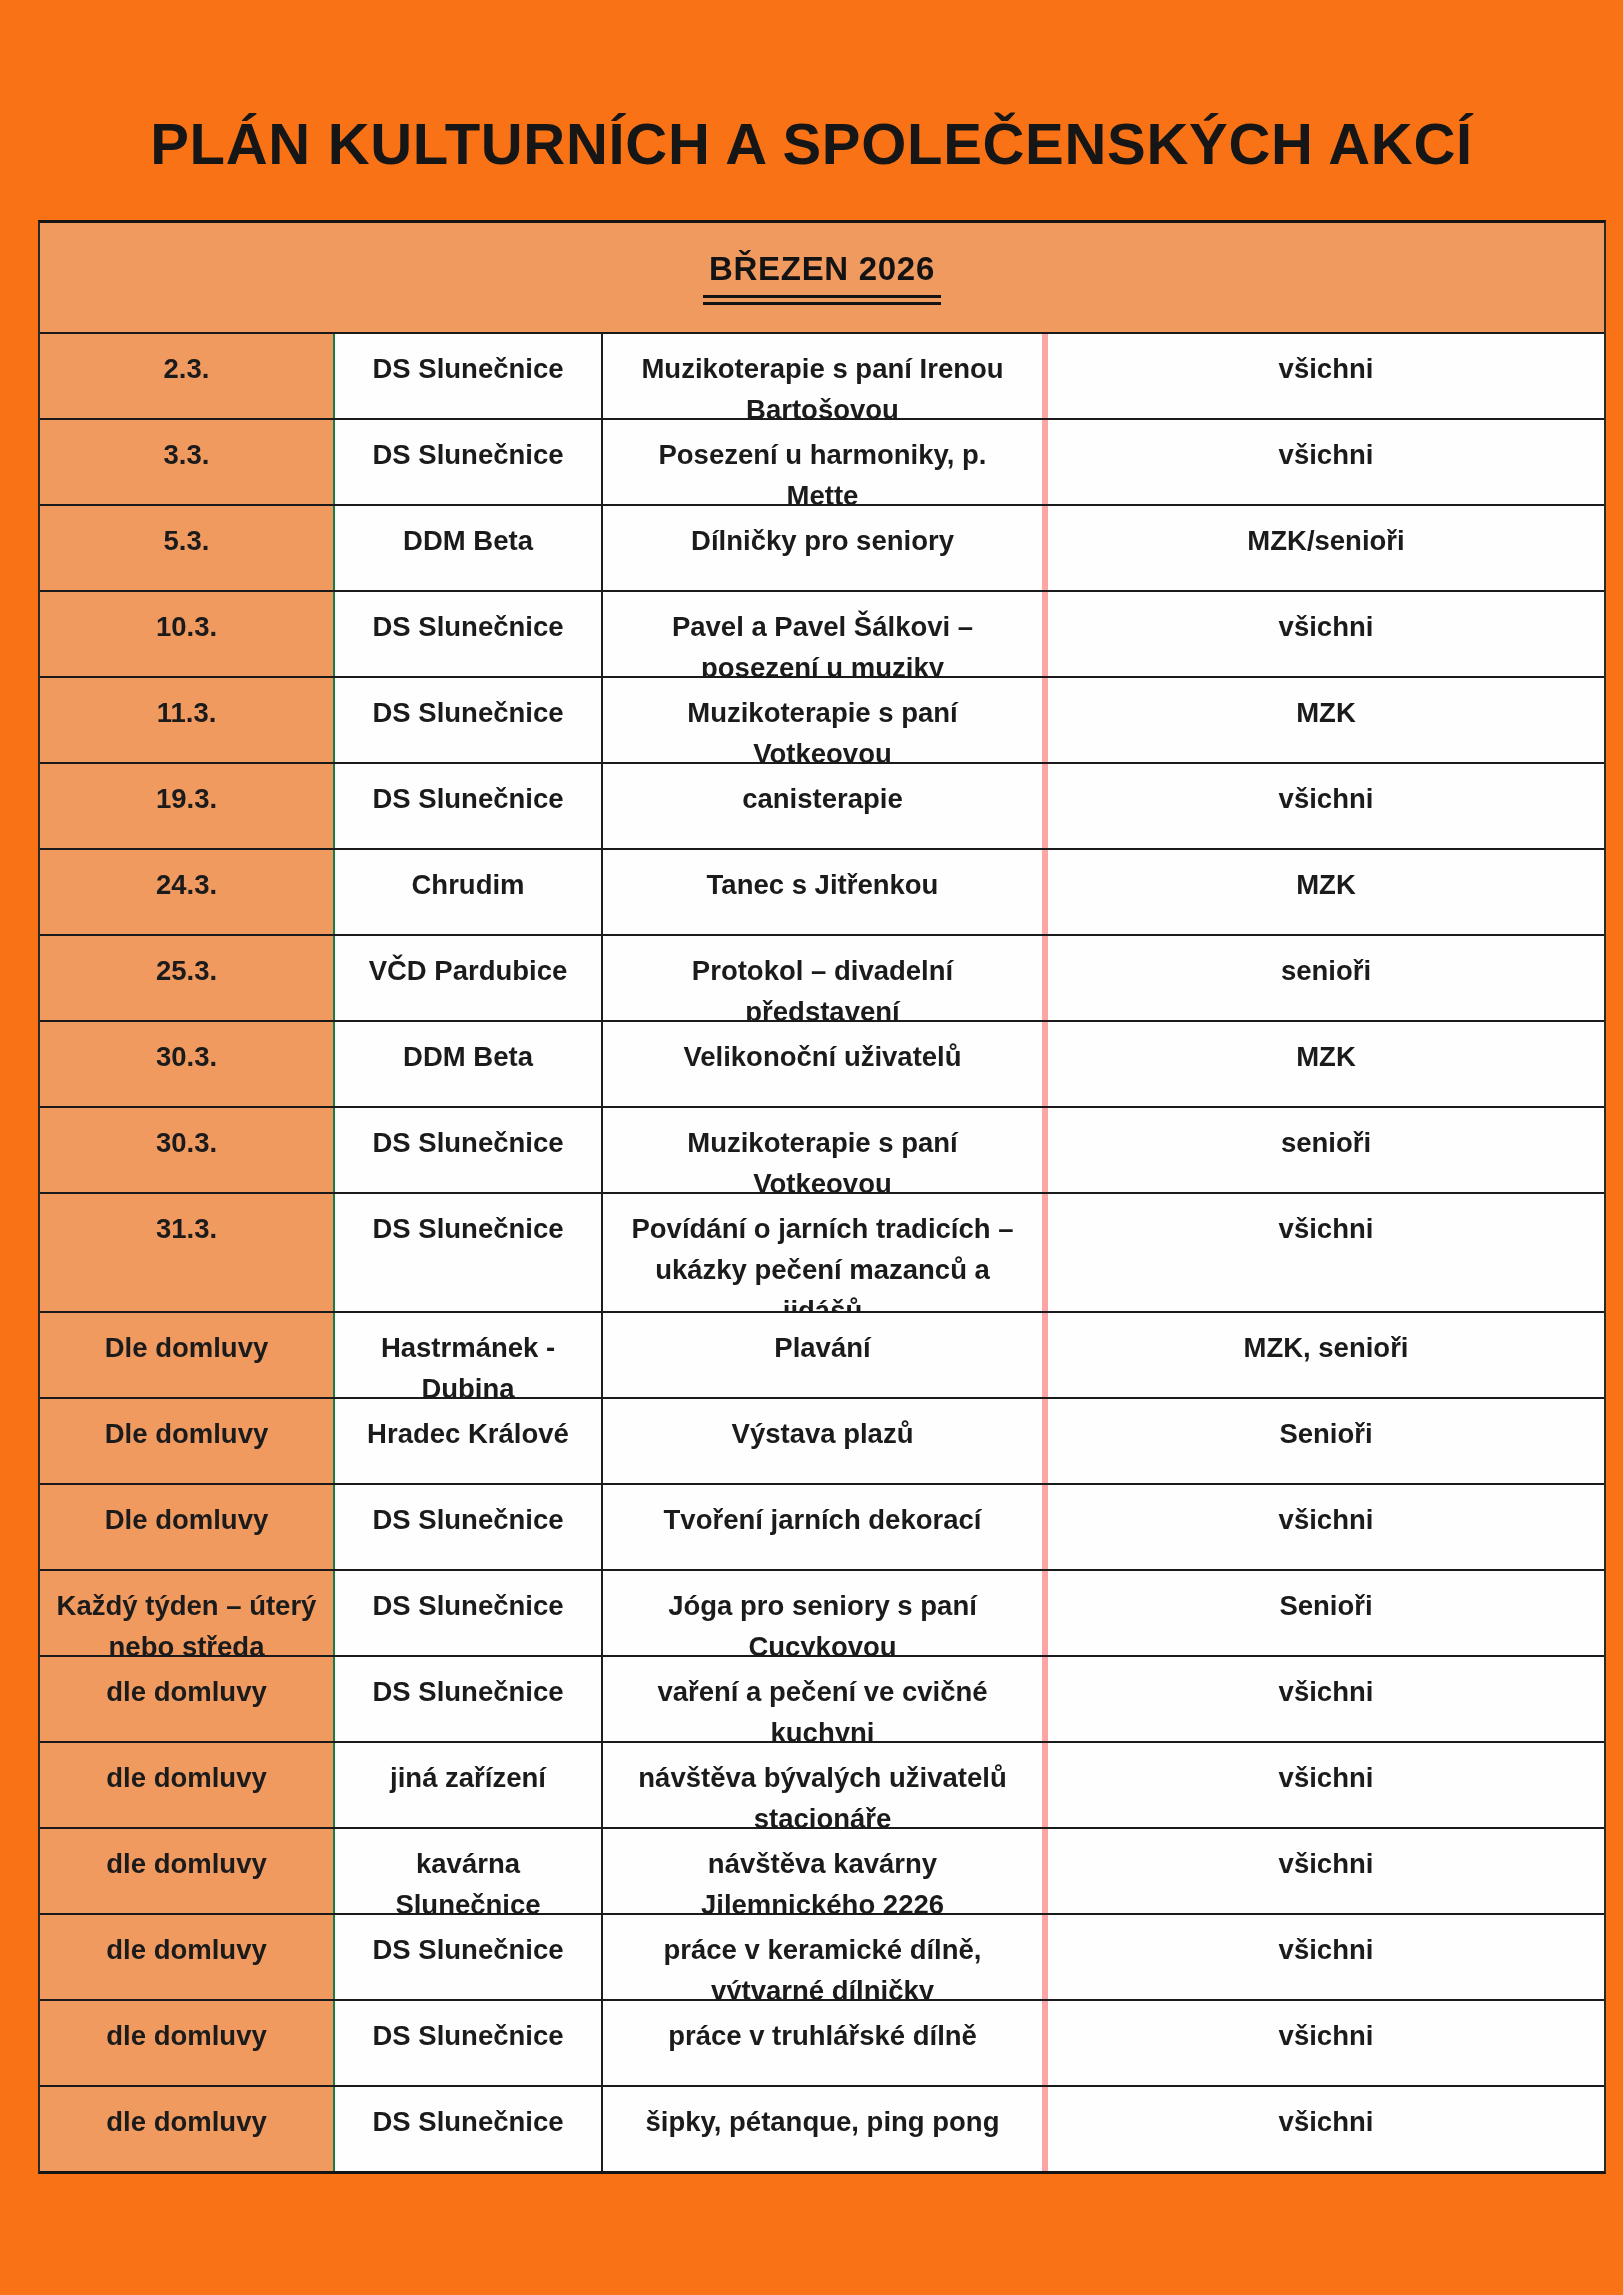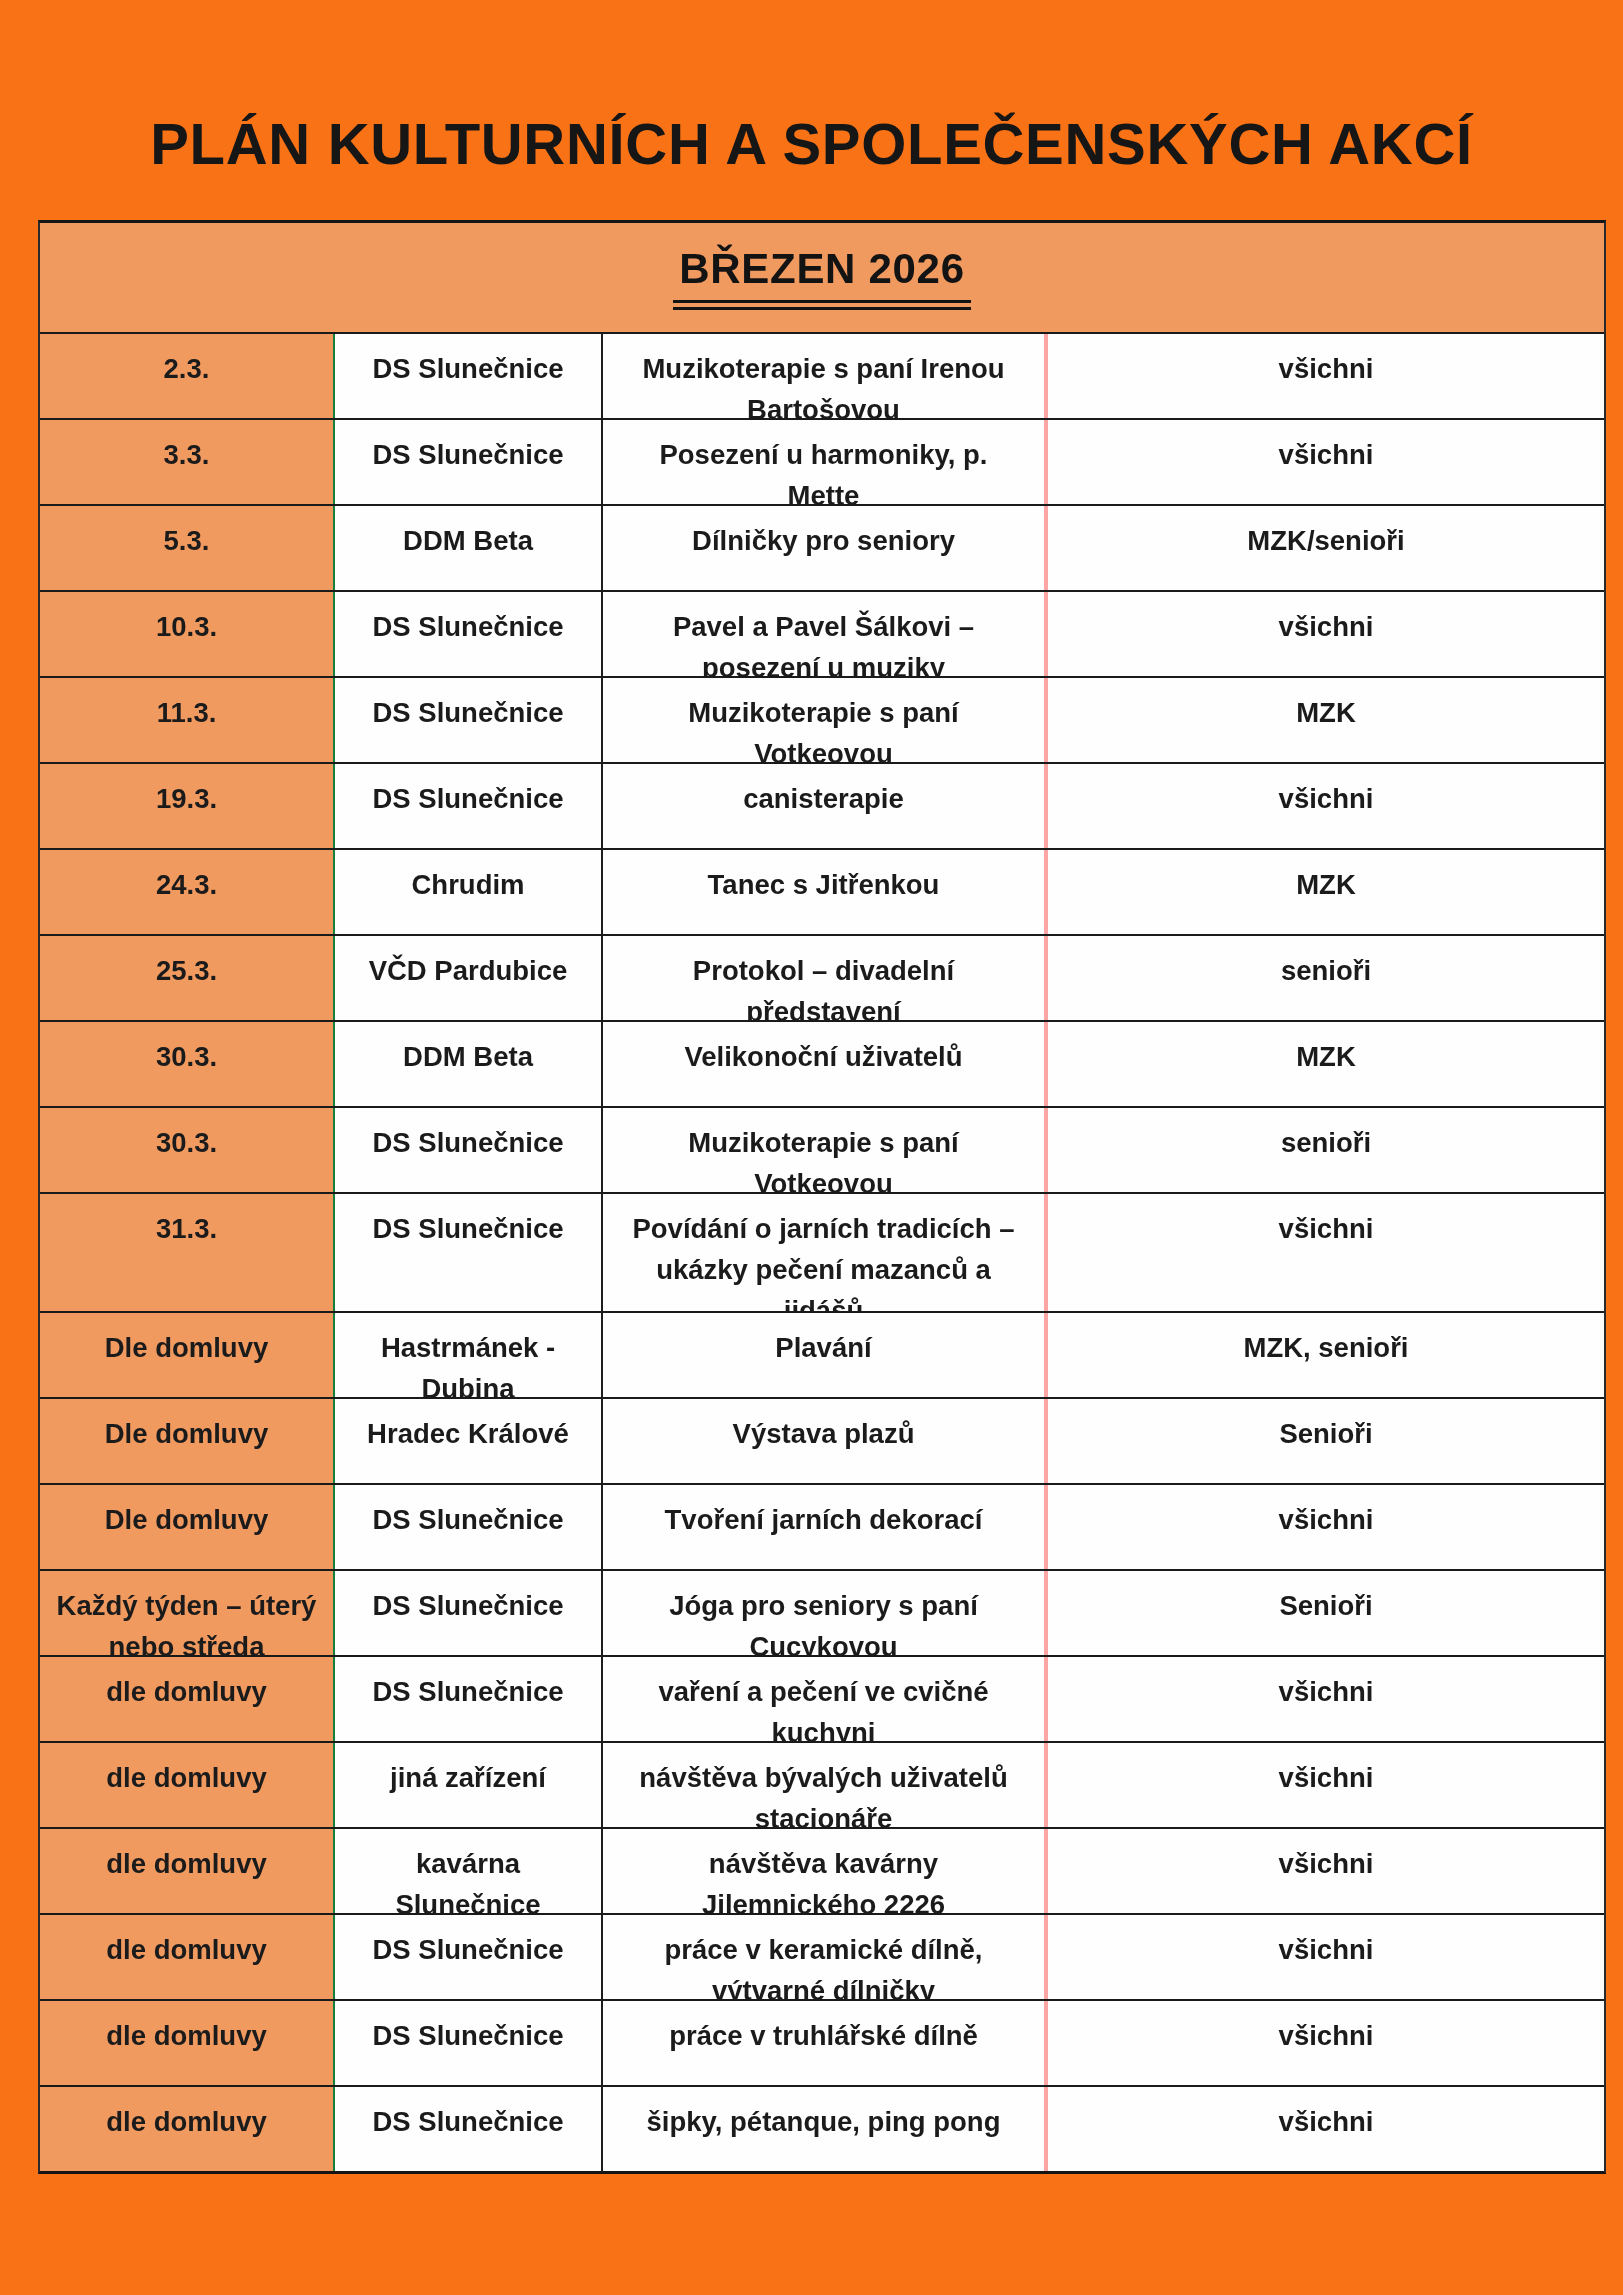--- a/index.html
+++ b/index.html
@@ -38,21 +38,21 @@
     background: #fefefe;
   }
   .banner {
     height: 109px;
     background: #F19A60;
     display: flex;
     align-items: center;
     justify-content: center;
   }
   .month-label {
-    font-size: 42px;
+    font-size: 33px;
     font-weight: 700;
     letter-spacing: 0.7px;
     color: #131313;
     padding: 0 6.5px 6.5px 6.5px;
     border-bottom: 10.5px double #131313;
   }
   .row {
     display: flex;
     box-sizing: border-box;
     height: 86px;
@@ -68,21 +68,21 @@
     line-height: 41px;
     white-space: pre-line;
     overflow: hidden;
   }
   .c1 {
     width: 295px;
     background: #F19A60;
     border-right: 2px solid #15803d;
   }
   .c2 { width: 268px; border-right: 2px solid #1d1d1d; }
-  .c3 { width: 445px; border-right: 4px solid #fca5a5; }
+  .c3 { width: 445px; border-right: 6px solid #fca5a5; }
   .c4 { flex: 1; }
 </style>
 </head>
 <body>
 
 <div class="page">
 
   <h1 class="doc-title">PLÁN KULTURNÍCH A SPOLEČENSKÝCH AKCÍ</h1>
 
   <div class="events-table">

